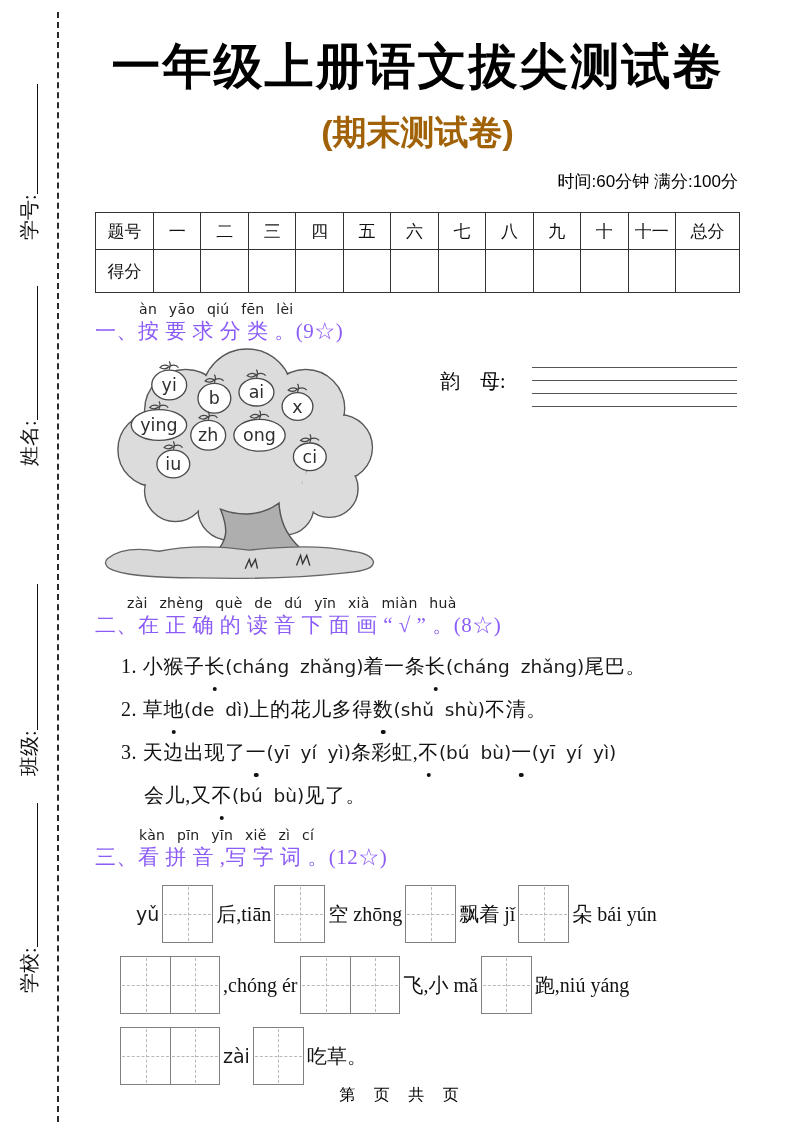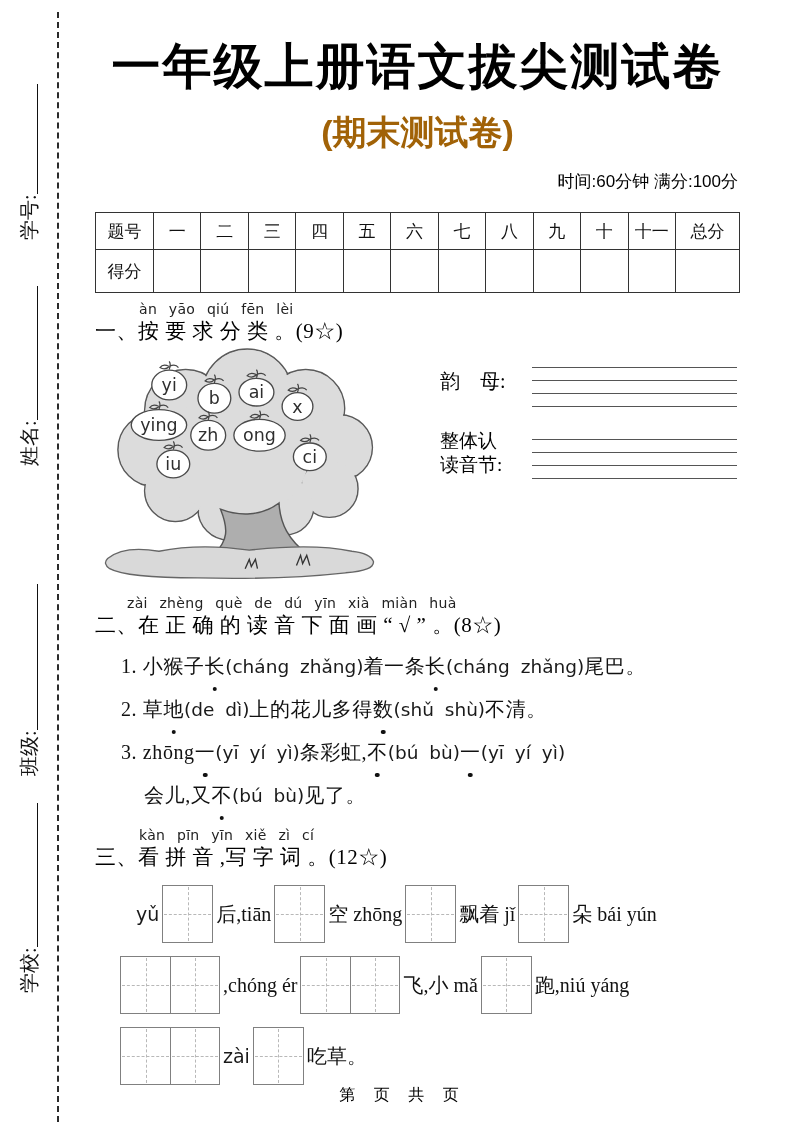--- a/index.html
+++ b/index.html
@@ -26,21 +26,21 @@
     font-family:"Liberation Sans", sans-serif; color:#000; padding-right:2px; }
   table.score { width:100%; border-collapse:collapse; table-layout:fixed; margin-top:19px; }
   table.score td { border:1.5px solid #333; text-align:center; font-size:17px;
     font-family:"Liberation Sans", sans-serif; }
   table.score tr:nth-child(1) td { height:37px; }
   table.score tr:nth-child(2) td { height:43px; }
   table.score td.c0 { width:58px; }
   table.score td.cl { width:64px; }
   .pinyin-hint { font-family:"DejaVu Sans", sans-serif; font-size:14px; color:#222;
     word-spacing:7px; letter-spacing:0.3px; }
-  .sec-heading { font-size:21px; color:#000000; letter-spacing:0.5px; }
+  .sec-heading { font-size:21px; color:#8b5cf6; letter-spacing:0.5px; }
   
   .s1-body { display:flex; align-items:flex-start; margin-top:2px;gap:33px; }
   .tree-wrap { width:288px; flex:none; }
   .cats { flex:1; padding-left:24px; padding-top:8px; }
   .cat-row { display:flex; align-items:center; margin-bottom:20px; }
   .cat-label { width:92px; flex:none; font-size:20px; color:#000; }
   .cat-label.two { font-size:19px; line-height:24px; }
   .staff { width:205px; }
   .staff i { display:block; height:13px; border-bottom:1px solid #555; }
   
@@ -208,50 +208,38 @@
       <div class="cats">
         <div class="cat-row">
           <div class="cat-label">韵　母:</div>
           <div class="staff">
               <i></i>
               <i></i>
               <i></i>
               <i></i>
             </div>
         </div>
-        <div class="cat-row">
-          <div class="cat-label two">
-            <div>整体认</div>
-            <div>读音节:</div>
-          </div>
-          <div class="staff">
-              <i></i>
-              <i></i>
-              <i></i>
-              <i></i>
-            </div>
-        </div>
       </div>
     </div>
 
     <div style="margin-top:10px; margin-left:32px;" class="pinyin-hint">zài zhèng què de dú yīn xià miàn huà</div>
     <div class="sec-heading">二、在 正 确 的 读 音 下 面 画 “ √ ” 。(8☆)</div>
 
     <div class="q-item" style="margin-top:6px;">
       <span>1.</span>
       <span>小猴子</span><span class="dot">长</span><span class="pin">(cháng  zhǎng)</span><span>着一条</span><span class="dot">长</span><span class="pin">(cháng  zhǎng)</span><span>尾巴。</span>
     </div>
     <div class="q-item">
       <span>2.</span>
       <span>草</span><span class="dot">地</span><span class="pin">(de  dì)</span><span>上的花儿多得</span><span class="dot">数</span><span class="pin">(shǔ  shù)</span><span>不清。</span>
     </div>
     <div class="q-item">
       <div>
         <span>3.</span>
-        <span>zhōng</span><span class="dot">一</span><span class="pin">(yī  yí  yì)</span><span>条彩虹,</span><span class="dot">不</span><span class="pin">(bú  bù)</span><span class="dot">一</span><span class="pin">(yī  yí  yì)</span>
+        <span>天边出现了</span><span class="dot">一</span><span class="pin">(yī  yí  yì)</span><span>条彩虹,</span><span class="dot">不</span><span class="pin">(bú  bù)</span><span class="dot">一</span><span class="pin">(yī  yí  yì)</span>
       </div>
       <div class="cont">
         <span>会儿,又</span><span class="dot">不</span><span class="pin">(bú  bù)</span><span>见了。</span>
       </div>
     </div>
 
     <div style="margin-top:10px; margin-left:44px;" class="pinyin-hint">kàn pīn yīn   xiě zì cí</div>
     <div class="sec-heading">三、看 拼 音 ,写 字 词 。(12☆)</div>
 
     <div class="kanji-row" style="margin-top:14px; padding-left:38px;">

